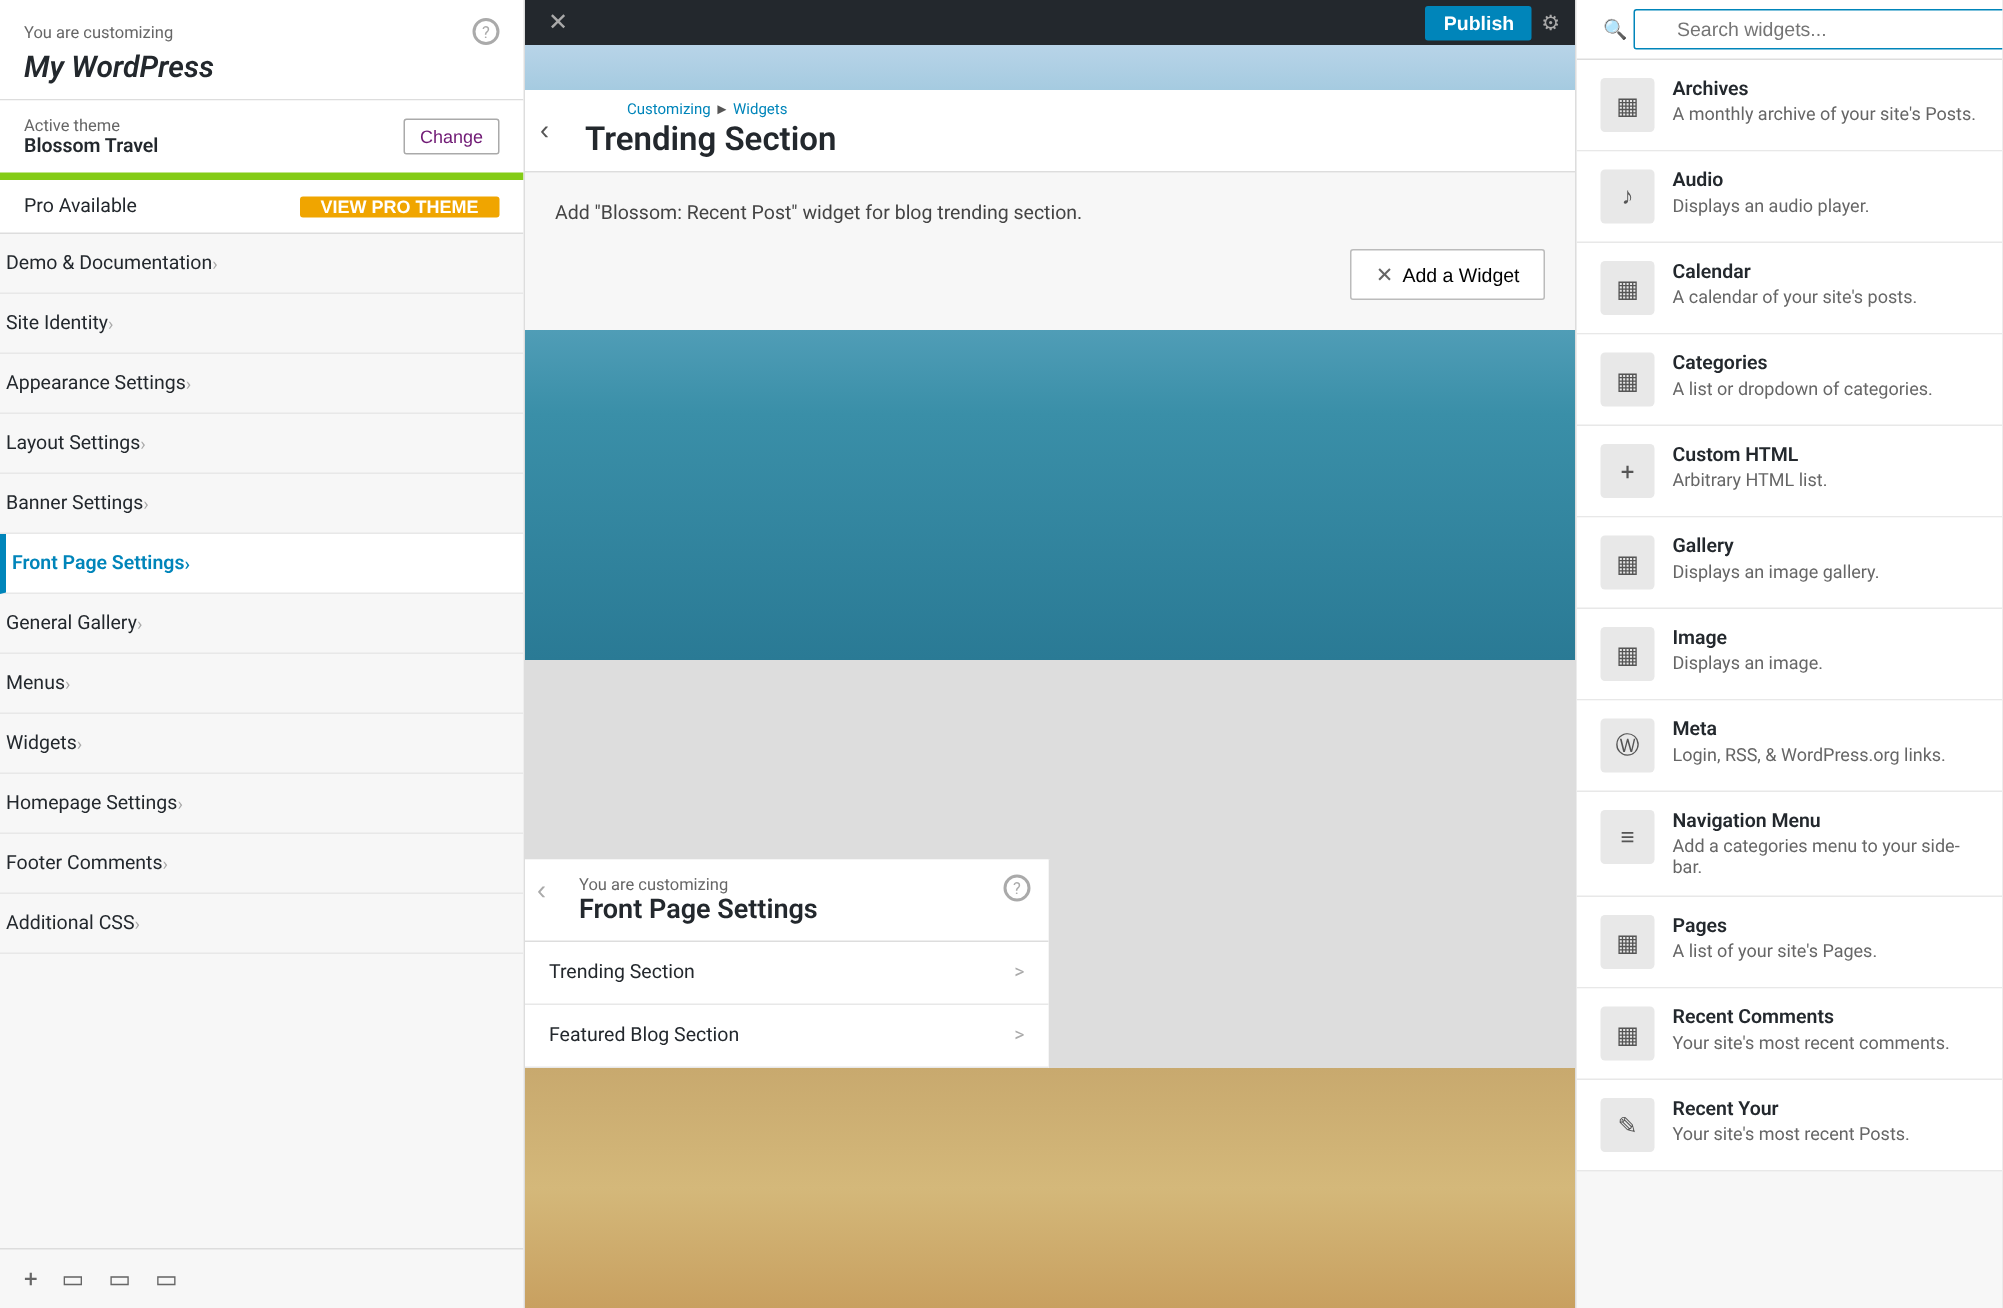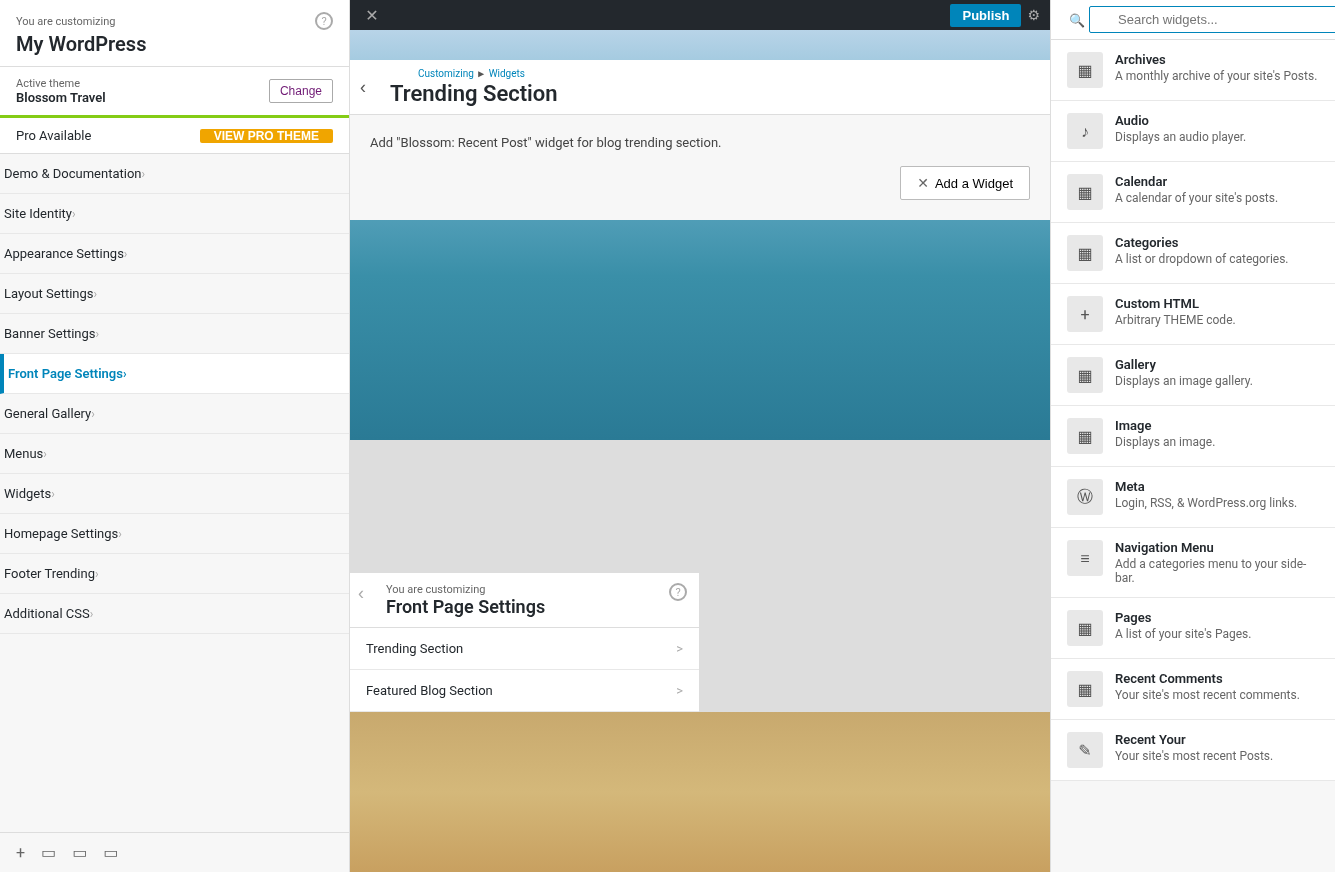--- a/index.html
+++ b/index.html
@@ -26,40 +26,41 @@
       color: #666;
       display: flex;
       align-items: center;
       gap: 6px;
     }
     .left-header .site-name {
       font-size: 20px;
       font-weight: 600;
       color: #23282d;
       margin-top: 2px;
+      font-style: italic;
     }
     .help-icon {
       width: 18px; height: 18px;
       border: 2px solid #aaa;
       border-radius: 50%;
       display: inline-flex;
       align-items: center;
       justify-content: center;
       font-size: 11px;
       color: #aaa;
       cursor: pointer;
       margin-left: auto;
     }
     .active-theme-bar {
       background: #fff;
       padding: 10px 16px;
       display: flex;
       align-items: center;
       justify-content: space-between;
-      border-bottom: 3px solid #84cc16;
+      border-bottom: 5px solid #84cc16;
     }
     .active-theme-bar .label { font-size: 11px; color: #666; }
     .active-theme-bar .theme-name { font-size: 13px; font-weight: 600; color: #23282d; }
     .change-btn {
       border: 1px solid #aaa;
       background: #fff;
       padding: 4px 10px;
       font-size: 12px;
       cursor: pointer;
       color: #701a75;
@@ -419,21 +420,21 @@
       </div>
       <div class="menu-item">
         <span>Widgets</span>
         <span class="chevron">›</span>
       </div>
       <div class="menu-item">
         <span>Homepage Settings</span>
         <span class="chevron">›</span>
       </div>
       <div class="menu-item">
-        <span>Footer Trending</span>
+        <span>Footer Comments</span>
         <span class="chevron">›</span>
       </div>
       <div class="menu-item">
         <span>Additional CSS</span>
         <span class="chevron">›</span>
       </div>
     </div>
   <div class="left-footer">
     <span class="footer-icon">+</span>
     <span class="footer-icon">▭</span>
@@ -529,21 +530,21 @@
     <div class="widget-icon">▦</div>
     <div class="widget-info">
       <div class="widget-name">Categories</div>
       <div class="widget-desc">A list or dropdown of categories.</div>
     </div>
       </div>
       <div class="widget-item">
     <div class="widget-icon">+</div>
     <div class="widget-info">
       <div class="widget-name">Custom HTML</div>
-      <div class="widget-desc">Arbitrary THEME code.</div>
+      <div class="widget-desc">Arbitrary HTML list.</div>
     </div>
       </div>
       <div class="widget-item">
     <div class="widget-icon">▦</div>
     <div class="widget-info">
       <div class="widget-name">Gallery</div>
       <div class="widget-desc">Displays an image gallery.</div>
     </div>
       </div>
       <div class="widget-item">

